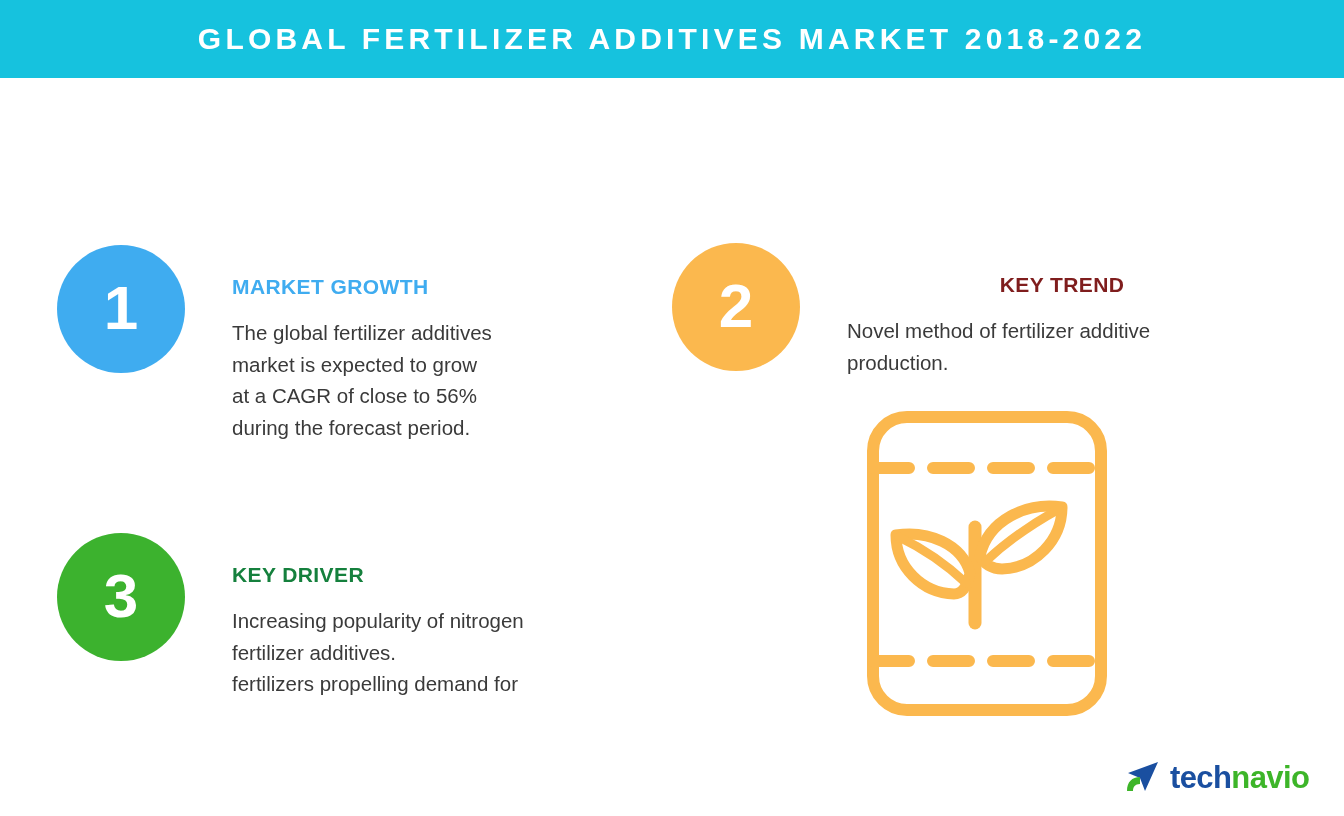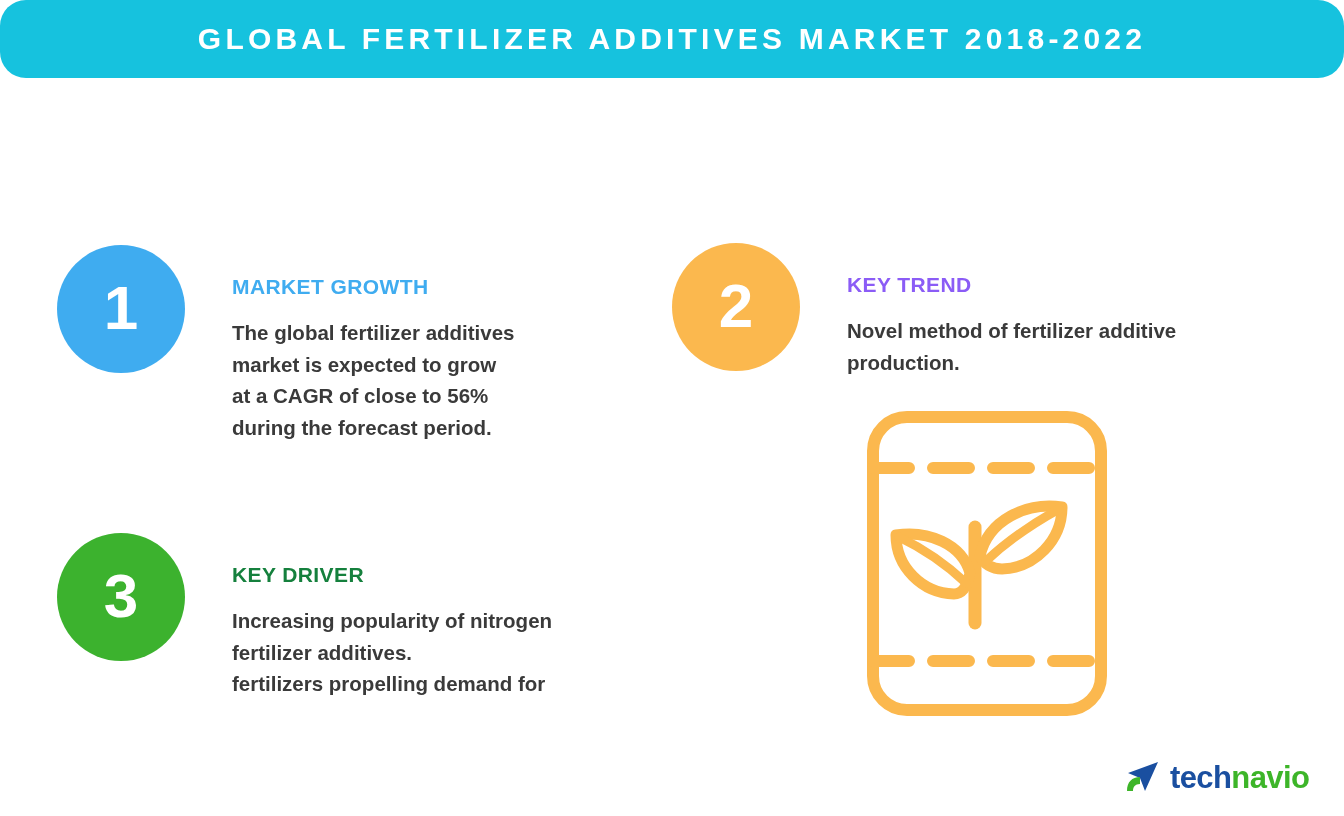--- a/index.html
+++ b/index.html
@@ -13,21 +13,21 @@
     position:relative;
     width:1344px; height:816px;
     background:#ffffff;
   }
 
   
   .header-band {
     position:absolute; left:0; top:0;
     width:1344px; height:78px;
     background:var(--accent-cyan, #16C2DE);
-    display:flex; align-items:center; justify-content:center;border-radius:26px;
+    display:flex; align-items:center; justify-content:center;
   }
   .header-title {
     color:#ffffff;
     font-size:30px;
     font-weight:700;
     letter-spacing:4.2px;
     text-transform:uppercase;
     white-space:nowrap;
     line-height:1;
   }
@@ -60,28 +60,28 @@
 
   .block-heading {
     font-size:21px;
     font-weight:700;
     letter-spacing:0.4px;
     line-height:1.1;
     margin-bottom:19px;
     white-space:nowrap;
   }
   .h-blue   { color:#3FACF0; }
-  .h-orange { color:#8b5cf6; }
+  .h-orange { color:#7f1d1d;text-align:center; }
   .h-green  { color:#15803d; }
 
   .block-body {
     font-size:20.5px;
     color:#3A3A3A;
     line-height:31.5px;
-    font-weight:700;
+    font-weight:400;
   }
   .block-body .ln { display:block; white-space:nowrap; }
 
   
   .bag-illustration {
     position:absolute;
     left:862px; top:406px;
     width:250px; height:315px;
   }
 

